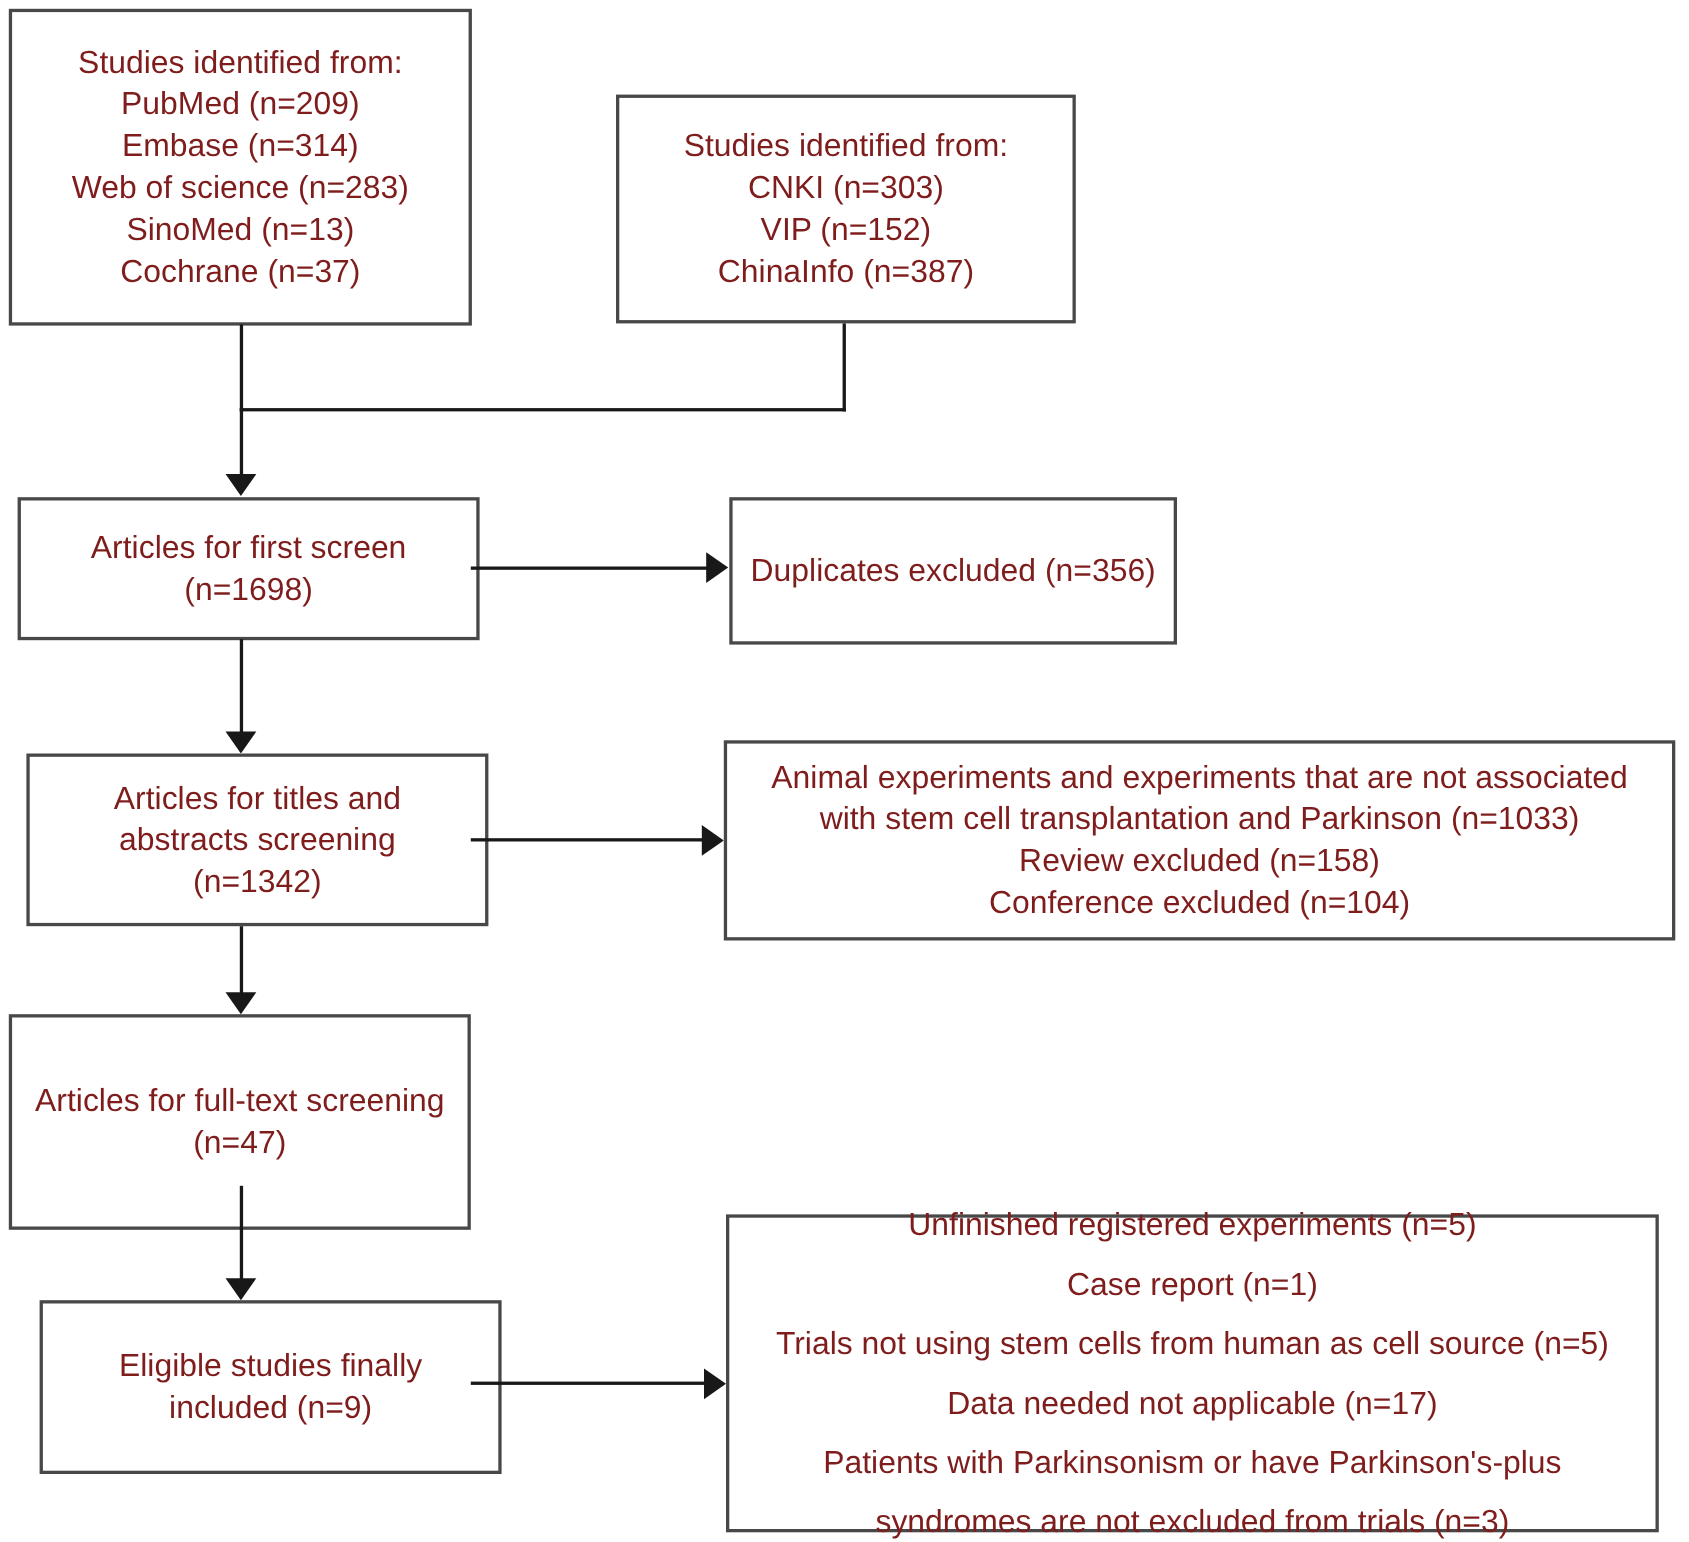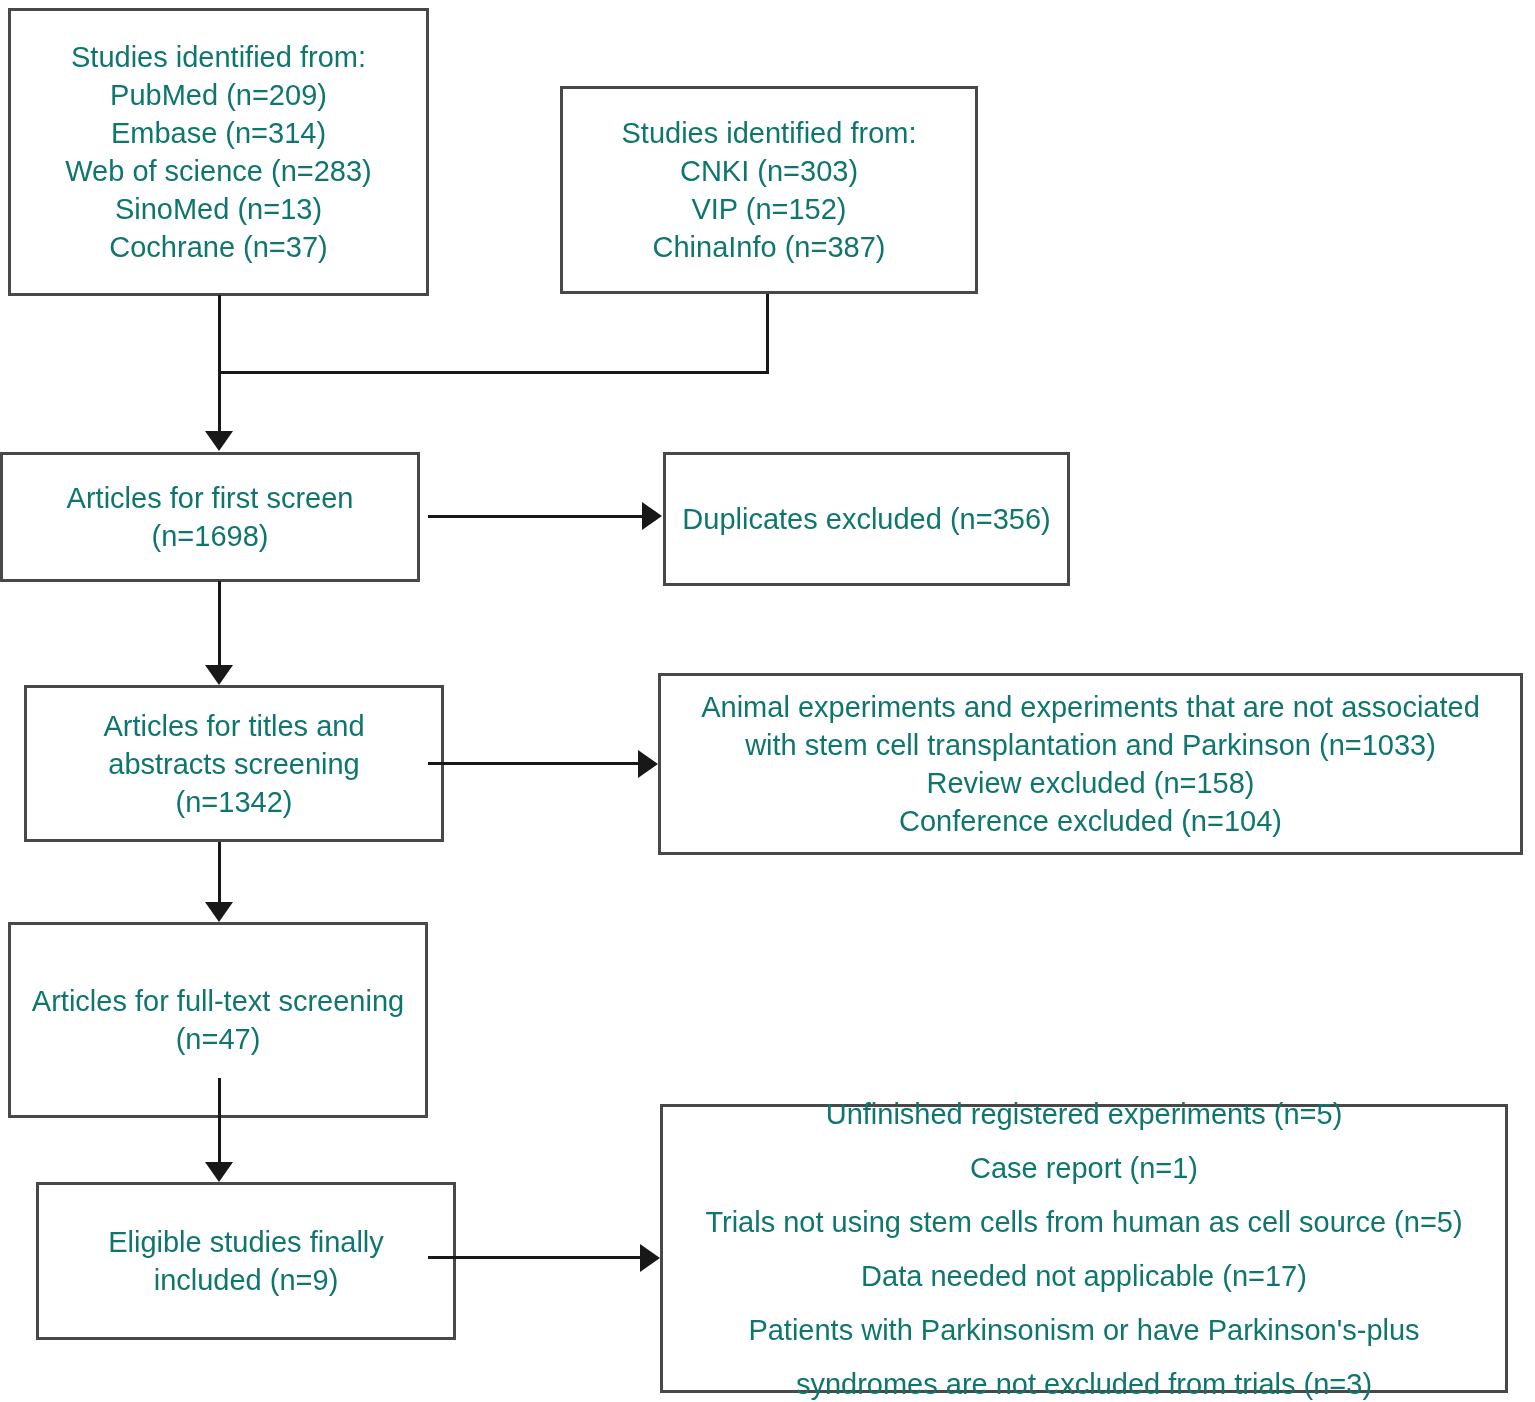--- a/index.html
+++ b/index.html
@@ -2,21 +2,21 @@
 <html><head>
 <meta charset="utf-8">
 <style>
   html, body { margin: 0; padding: 0; background: #ffffff; }
   .canvas {
     position: relative;
     width: 1535px;
     height: 1402px;
     background: #ffffff;
     font-family: "Liberation Sans", "DejaVu Sans", sans-serif;
-    color: #0f766e;
+    color: #7f1d1d;
   }
   .box {
     position: absolute;
     box-sizing: border-box;
     border: 3px solid #484848;
     background: #ffffff;
     display: flex;
     flex-direction: column;
     justify-content: center;
     align-items: center;
@@ -59,21 +59,21 @@
     <div class="line">VIP (n=152)</div>
     <div class="line">ChinaInfo (n=387)</div>
   </div>
 
   <div class="cline" style="left:218px; top:295px; width:3px; height:79px;"></div>
   <div class="cline" style="left:766px; top:294px; width:3px; height:80px;"></div>
   <div class="cline" style="left:218px; top:371px; width:551px; height:3px;"></div>
   <div class="cline" style="left:218px; top:371px; width:3px; height:64px;"></div>
   <div class="arr-down" style="left:205px; top:431px;"></div>
 
-  <div class="box" style="left:0; top:452px; width:420px; height:130px;">
+  <div class="box" style="left:16px; top:452px; width:420px; height:130px;">
     <div class="line">Articles for first screen</div>
     <div class="line">(n=1698)</div>
   </div>
 
   <div class="cline" style="left:428px; top:515px; width:216px; height:3px;"></div>
   <div class="arr-right" style="left:642px; top:502px;"></div>
 
   <div class="box" style="left:663px; top:452px; width:407px; height:134px;">
     <div class="line">Duplicates excluded (n=356)</div>
   </div>

